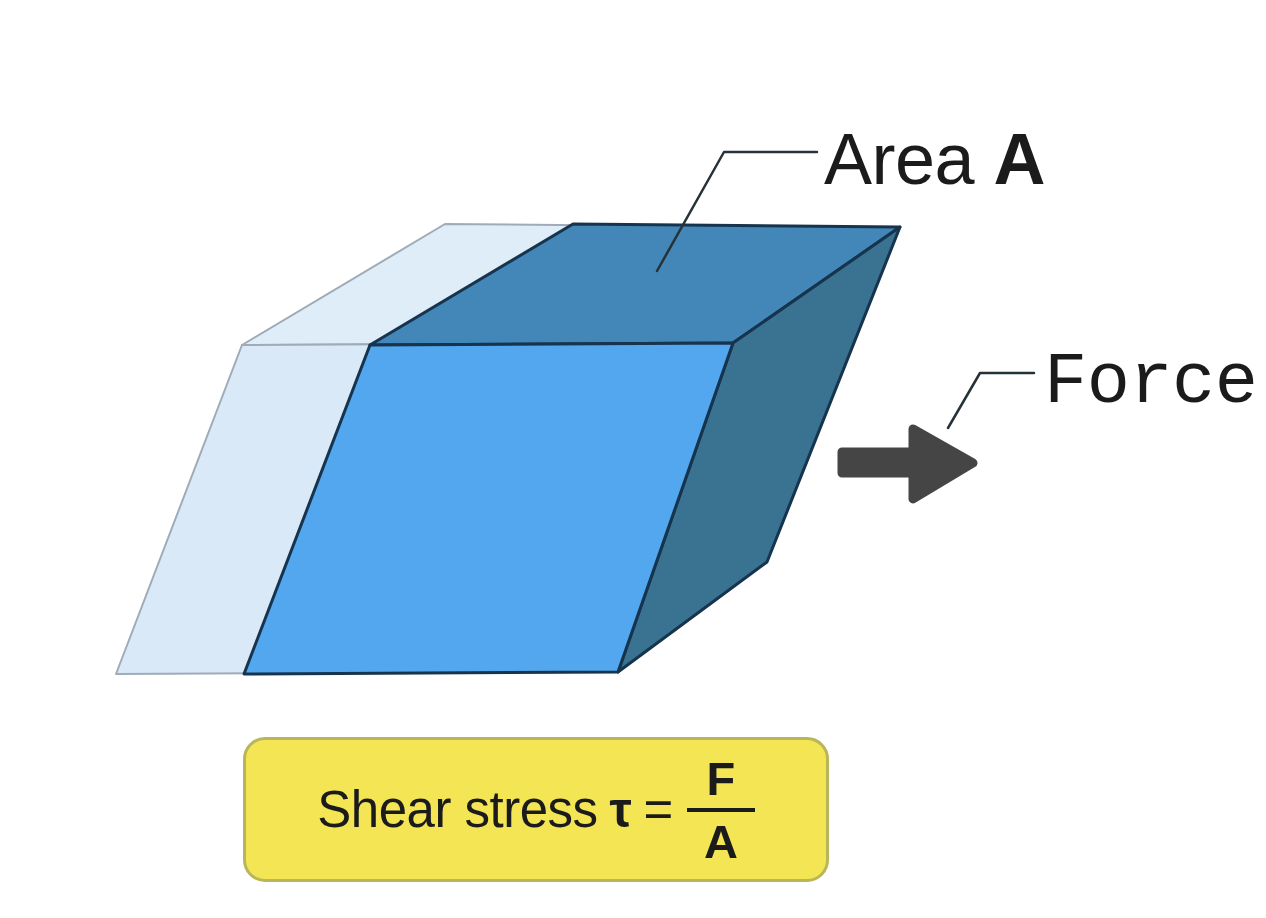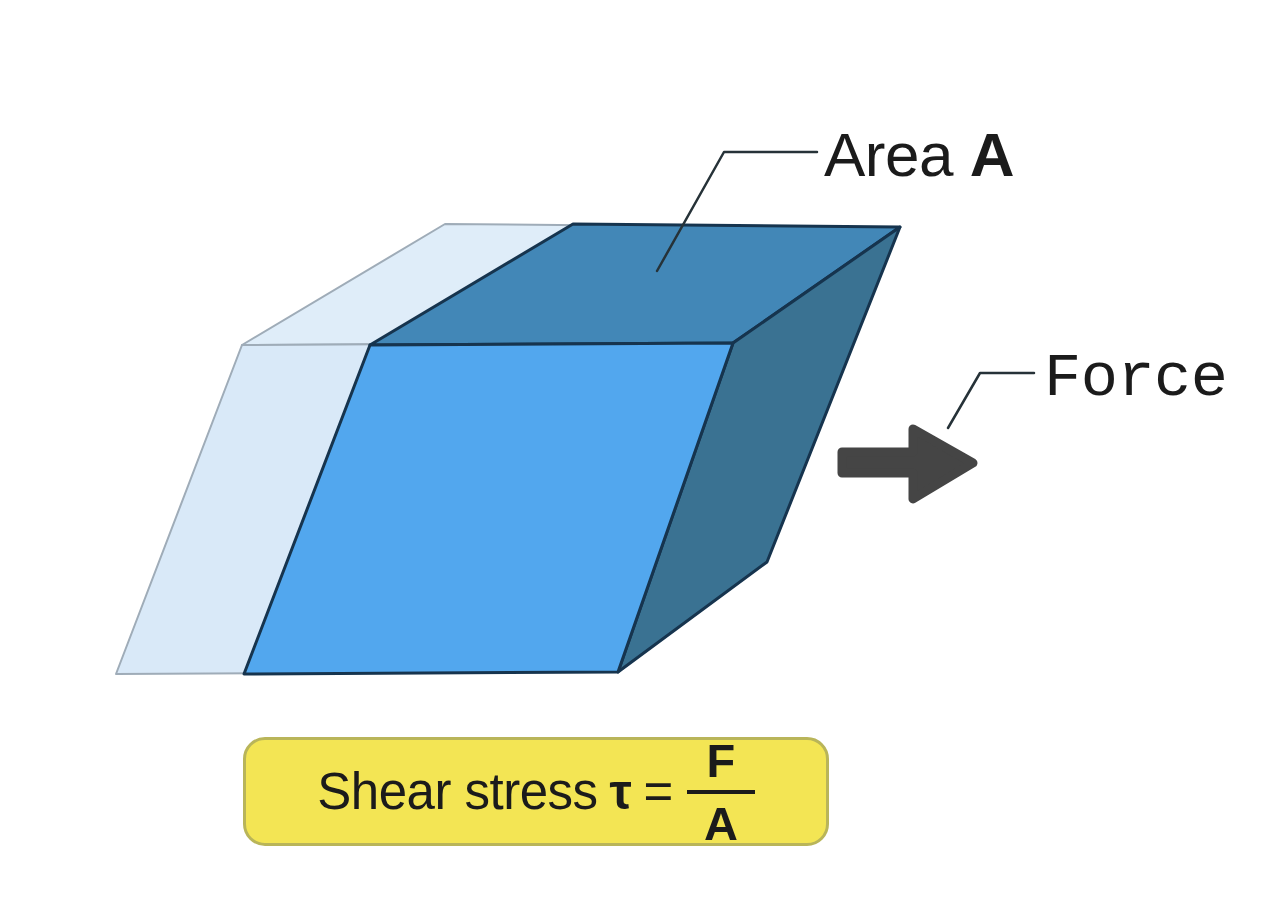--- a/index.html
+++ b/index.html
@@ -21,38 +21,38 @@
   }
   #diagram-svg {
     position: absolute;
     left: 0;
     top: 0;
     width: 1266px;
     height: 918px;
   }
   .label {
     position: absolute;
-    font-size: 62px;
+    font-size: 72px;
     line-height: 1.05;
     white-space: nowrap;
     color: #1b1b1b;
     letter-spacing: -0.5px;
   }
   .label .sym {
     font-weight: 700;
   }
   #area-label  { left: 824px; top: 122px; }
   #force-label { left: 1044px; top: 346px; font-family: Liberation Mono, monospace; }
 
   #formula-box {
     position: absolute;
     left: 243px;
     top: 737px;
     width: 586px;
-    height: 109px;
+    height: 145px;
     box-sizing: border-box;
     border: 3px solid #b9b559;
     border-radius: 22px;
     background: #f3e554;
     display: flex;
     align-items: center;
     justify-content: center;
   }
   #formula-line {
     display: flex;

